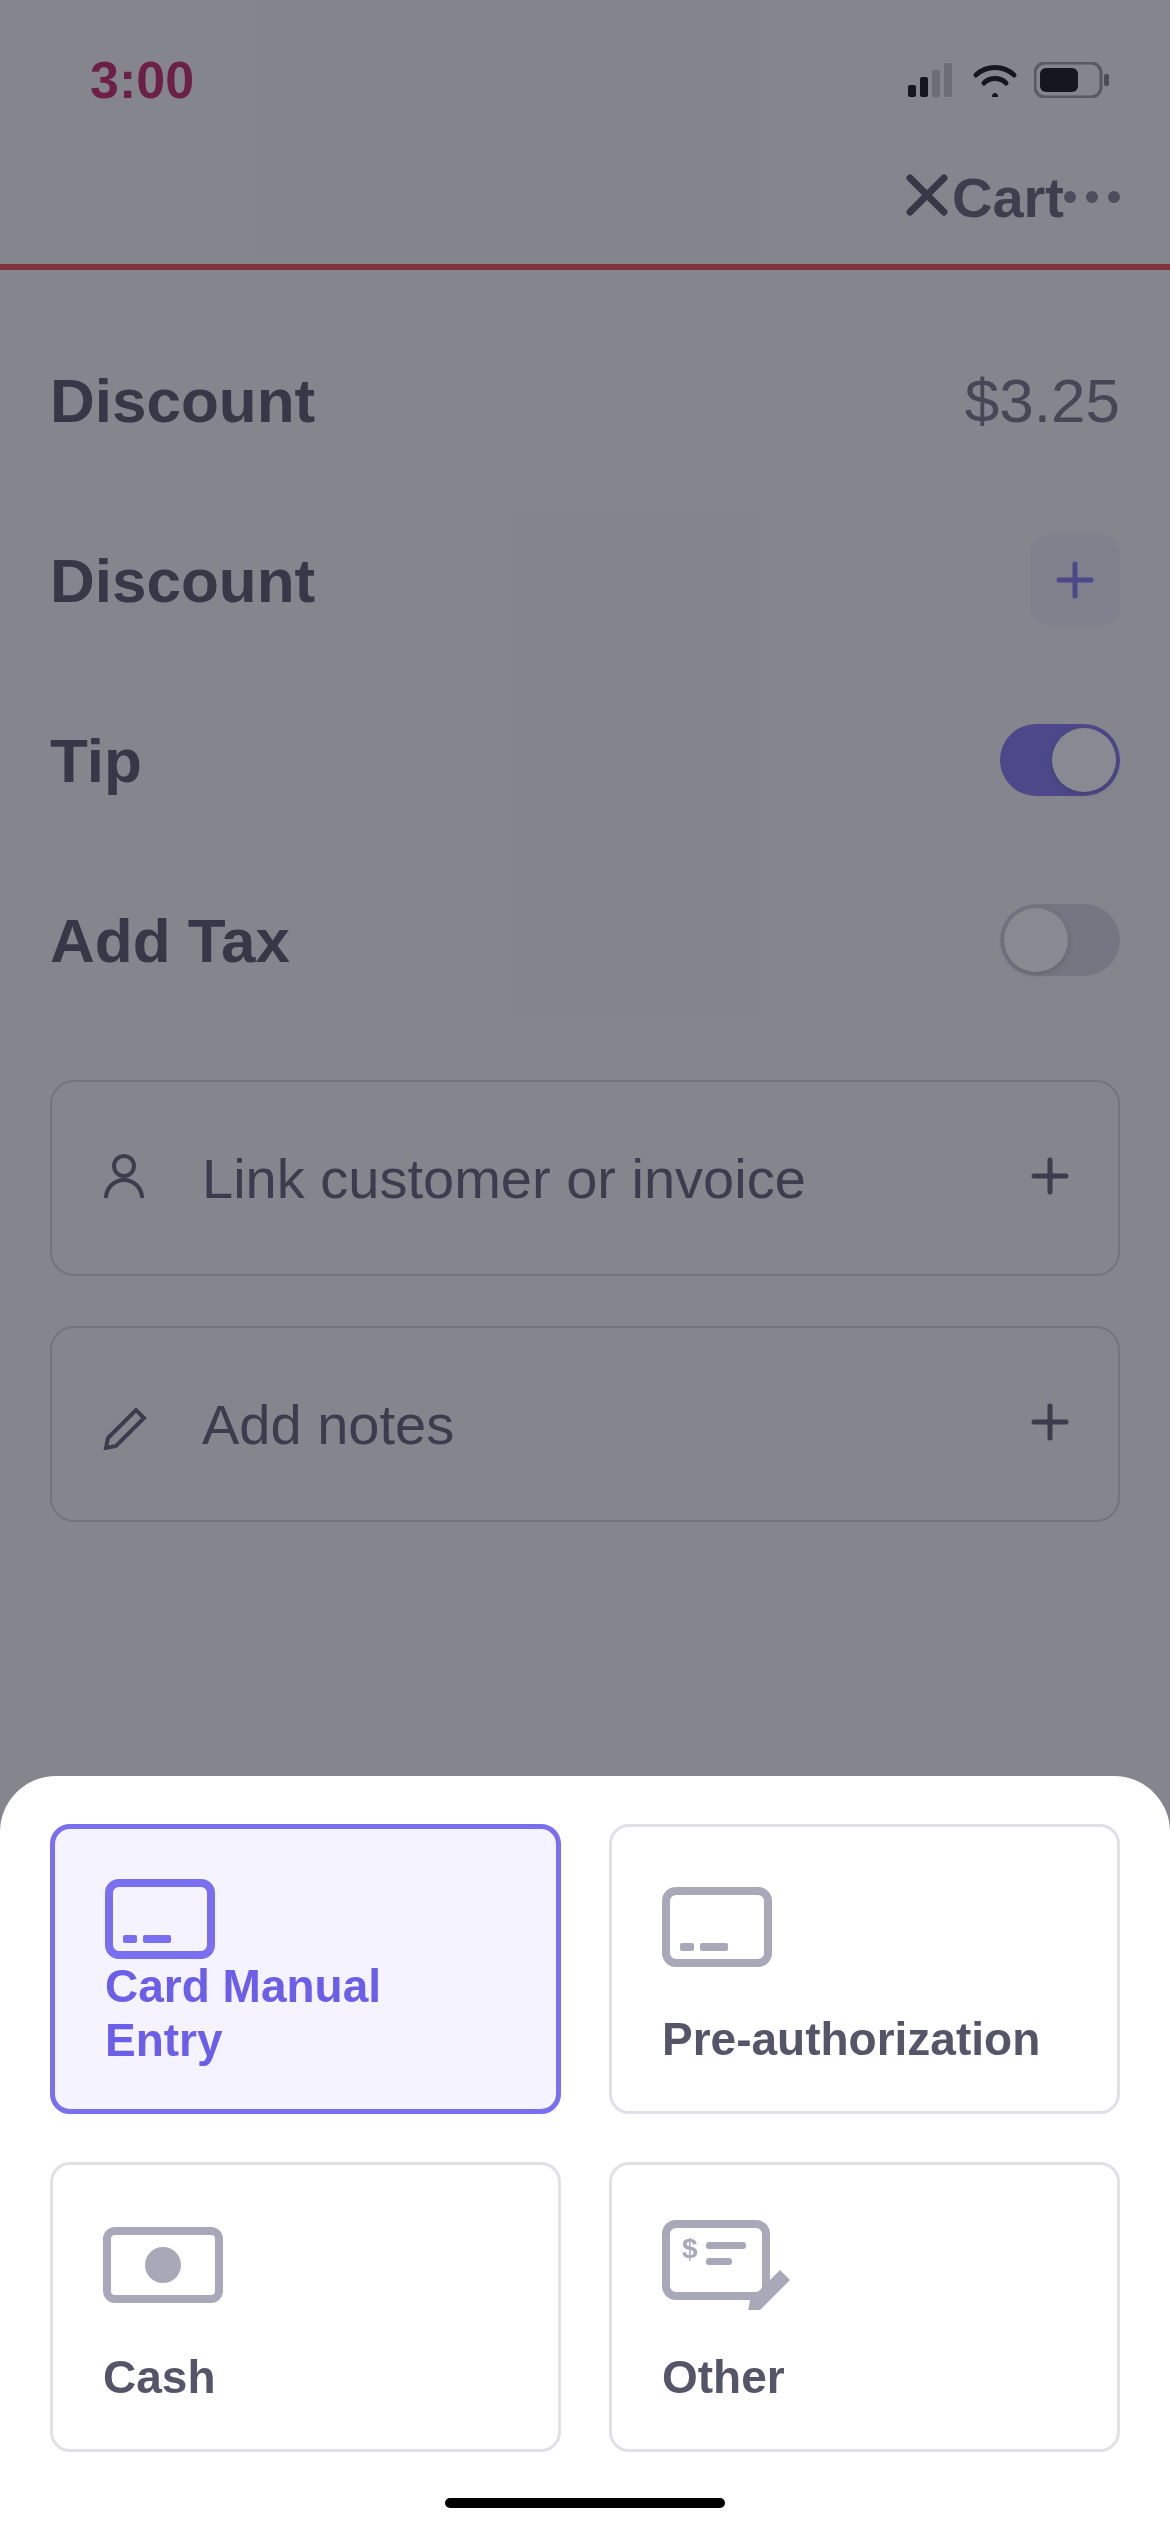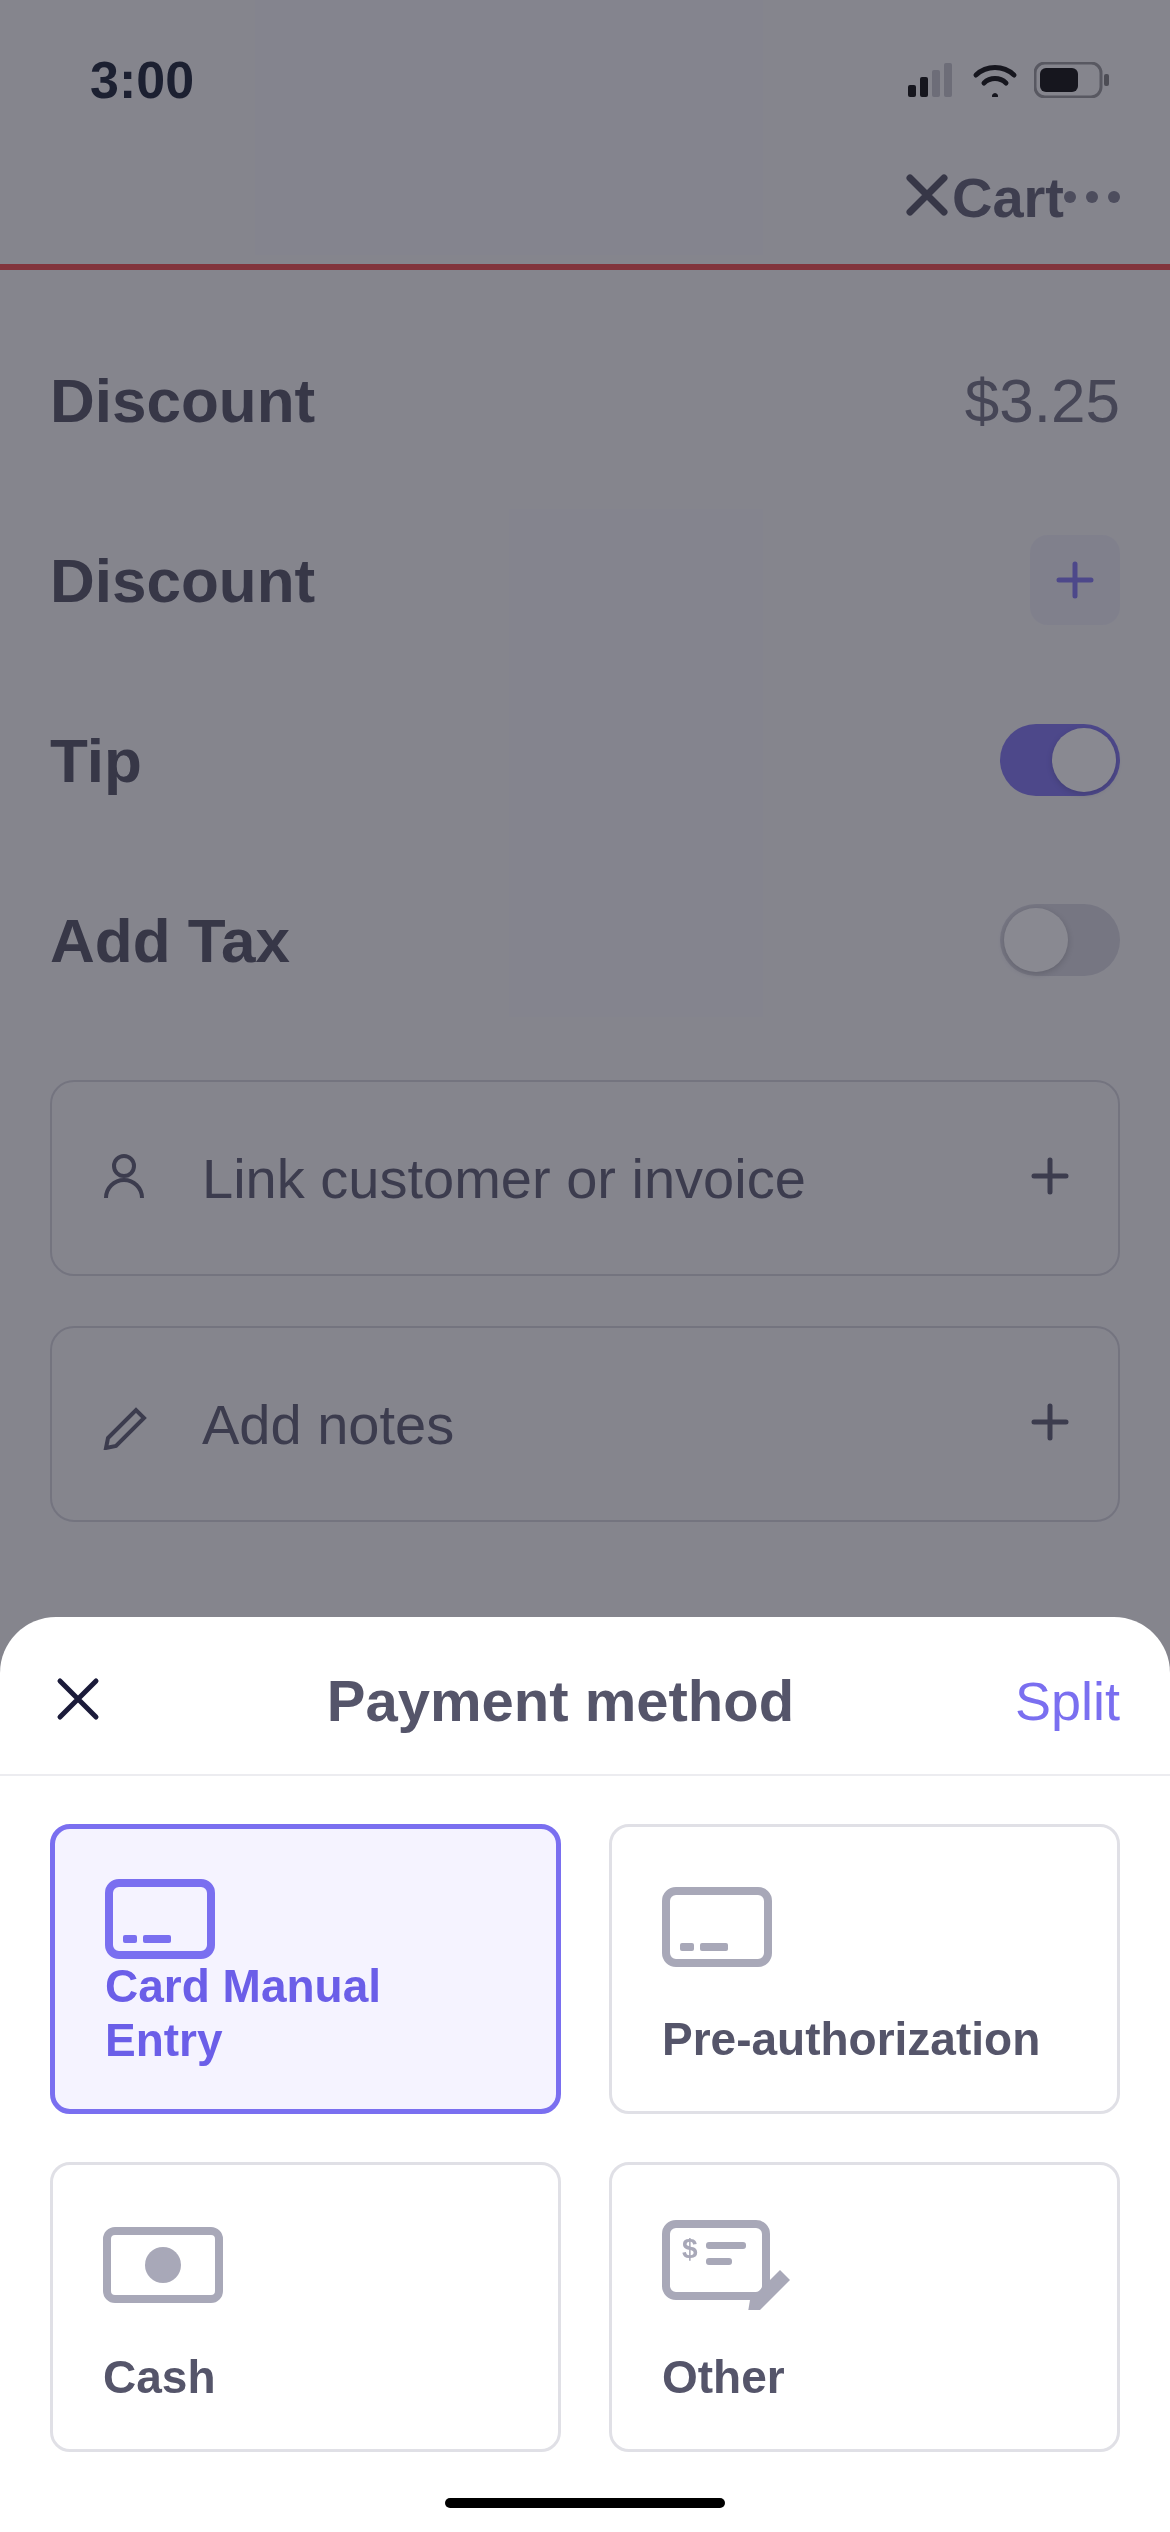--- a/index.html
+++ b/index.html
@@ -23,21 +23,21 @@
     .status-bar {
       display: flex;
       justify-content: space-between;
       align-items: center;
       padding: 30px 60px 0 90px;
       height: 130px;
     }
     .status-time {
       font-size: 52px;
       font-weight: 600;
-      color: #0f172a;
+      color: #be185d;
     }
     .status-icons {
       display: flex;
       align-items: center;
       gap: 16px;
     }
 
     
     .header {
       display: flex;
@@ -295,29 +295,20 @@
             <path d="M24 8 V40 M8 24 H40" stroke-width="5" stroke-linecap="round"></path>
           </svg>
       </div>
     </div>
   </div>
 </div>
 
 <div class="dim"></div>
 
 <div class="sheet">
-  <div class="sheet-header">
-    <div class="sheet-close">
-      <svg viewBox="0 0 56 56">
-          <path d="M10 10 L46 46 M46 10 L10 46" stroke-linecap="round"></path>
-        </svg>
-    </div>
-    <div class="sheet-title">Payment method</div>
-    <div class="sheet-split">Split</div>
-  </div>
 
   <div class="option-grid">
     <div class="option selected">
       <div class="option-icon">
         <svg width="110" height="80" viewBox="0 0 110 80">
           <rect x="4" y="4" width="102" height="72" rx="10" stroke="#7a6ff0" stroke-width="8" fill="none"></rect>
           <rect x="18" y="56" width="14" height="8" rx="2" fill="#7a6ff0"></rect>
           <rect x="38" y="56" width="28" height="8" rx="2" fill="#7a6ff0"></rect>
         </svg>
       </div>

